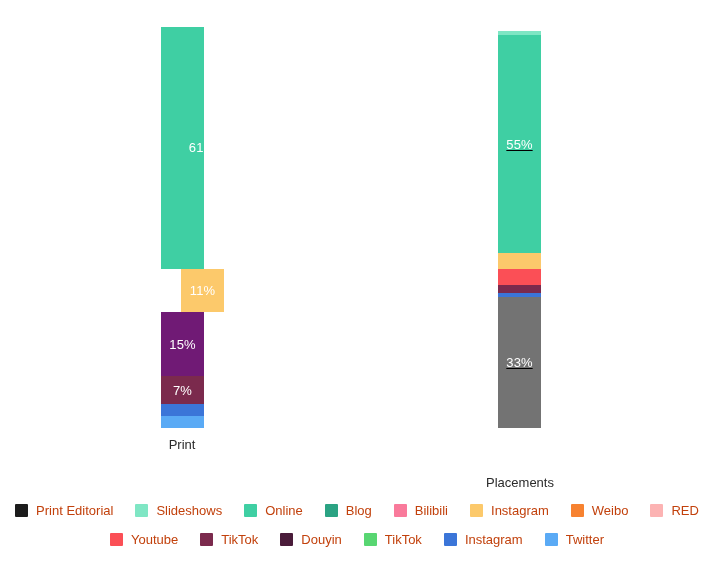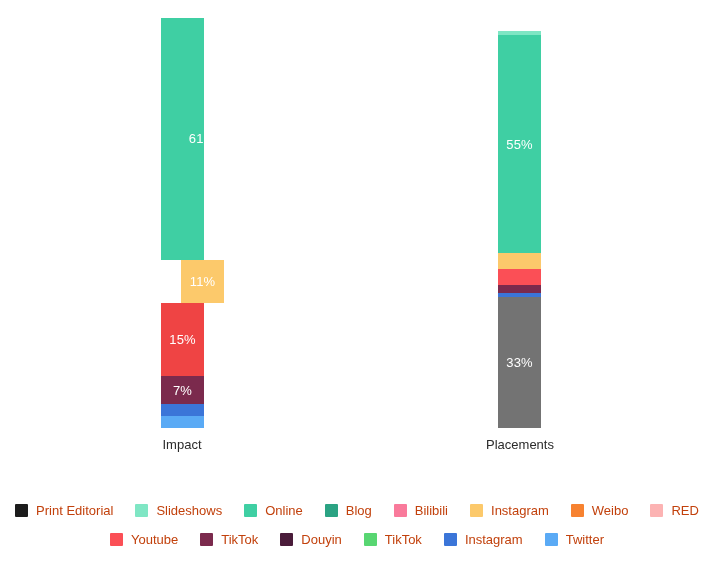--- a/index.html
+++ b/index.html
@@ -26,21 +26,21 @@
     left: 0;
     top: 0;
     width: 714px;
     height: 432px;
   }
   .bar-group {
     position: absolute;
     bottom: 4px;
   }
   .bar-group.g0 { left: 161px; width: 43px; }
-  .bar-group.g1 { left: 498px; width: 43px; }
+  .bar-group.g1 { left: 498px; width: 43px; text-decoration: underline; }
 
   .bar-stack {
     position: relative;
     width: 100%;
     display: flex;
     flex-direction: column;
   }
   .seg {
     width: 100%;
     position: relative;
@@ -64,21 +64,21 @@
     position: absolute;
     top: 437px;
     width: 180px;
     text-align: center;
     font-size: 13px;
     color: #2b2b2b;
     line-height: 16px;
     font-family: "Liberation Sans", sans-serif;
   }
   .cat-label.c0 { left: 92px; }
-  .cat-label.c1 { left: 430px; }
+  .cat-label.c1 { left: 430px; margin-top: 38px; }
   .cat-label span { display: block; }
 
   
   .legend {
     position: absolute;
     left: 0;
     top: 496px;
     width: 714px;
   }
   .legend-row {
@@ -116,21 +116,21 @@
 
   <div class="plot-area">
     <div class="bar-group g0">
       <div class="bar-stack">
           <div class="seg" style="background: rgb(63, 207, 163); height: 242.17px; padding-left: 39px;">
             <span class="seg-label">61%</span>
           </div>
           <div class="seg" style="background: rgb(252, 201, 107); height: 43.67px; margin-left: 20px;">
             <span class="seg-label">11%</span>
           </div>
-          <div class="seg" style="background: #ef4444; height: 73px;">
+          <div class="seg" style="background: #701a75; height: 64px;">
             <span class="seg-label">15%</span>
           </div>
           <div class="seg" style="background: rgb(123, 42, 77); height: 27.79px;">
             <span class="seg-label">7%</span>
           </div>
           <div class="seg" style="background: rgb(59, 117, 216); height: 11.91px;"></div>
           <div class="seg" style="background: rgb(90, 170, 245); height: 11.91px;"></div>
         </div>
     </div>
     <div class="bar-group g1">
@@ -144,21 +144,21 @@
           <div class="seg" style="background: rgb(123, 42, 77); height: 7.94px;"></div>
           <div class="seg" style="background: rgb(59, 117, 216); height: 3.97px;"></div>
           <div class="seg" style="background: #737373; height: 131.01px;">
             <span class="seg-label">33%</span>
           </div>
         </div>
     </div>
   </div>
 
   <div class="cat-label c0">
-      <span>Impact</span>
+      <span>Print</span>
     </div>
   <div class="cat-label c1">
       <span>Placements</span>
     </div>
 
   <div class="legend">
     <div class="legend-row">
         <div class="legend-item">
           <span class="legend-swatch" style="background: rgb(28, 28, 28);"></span>
           <span class="legend-text">Print Editorial</span>

